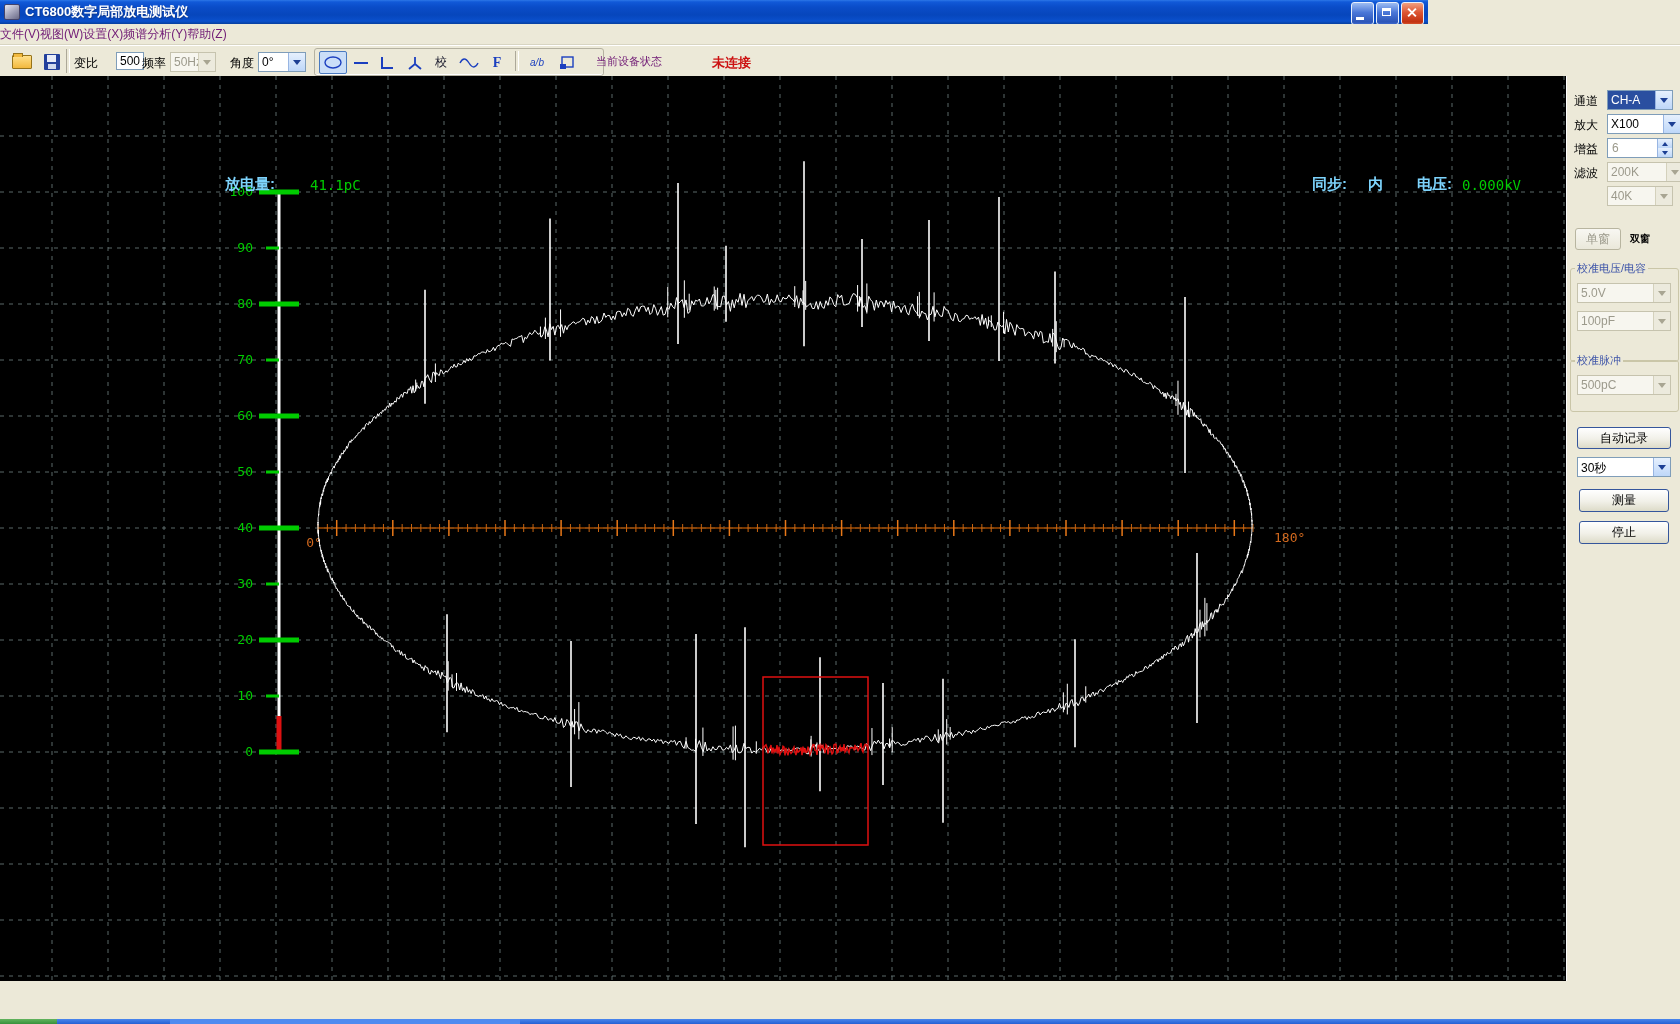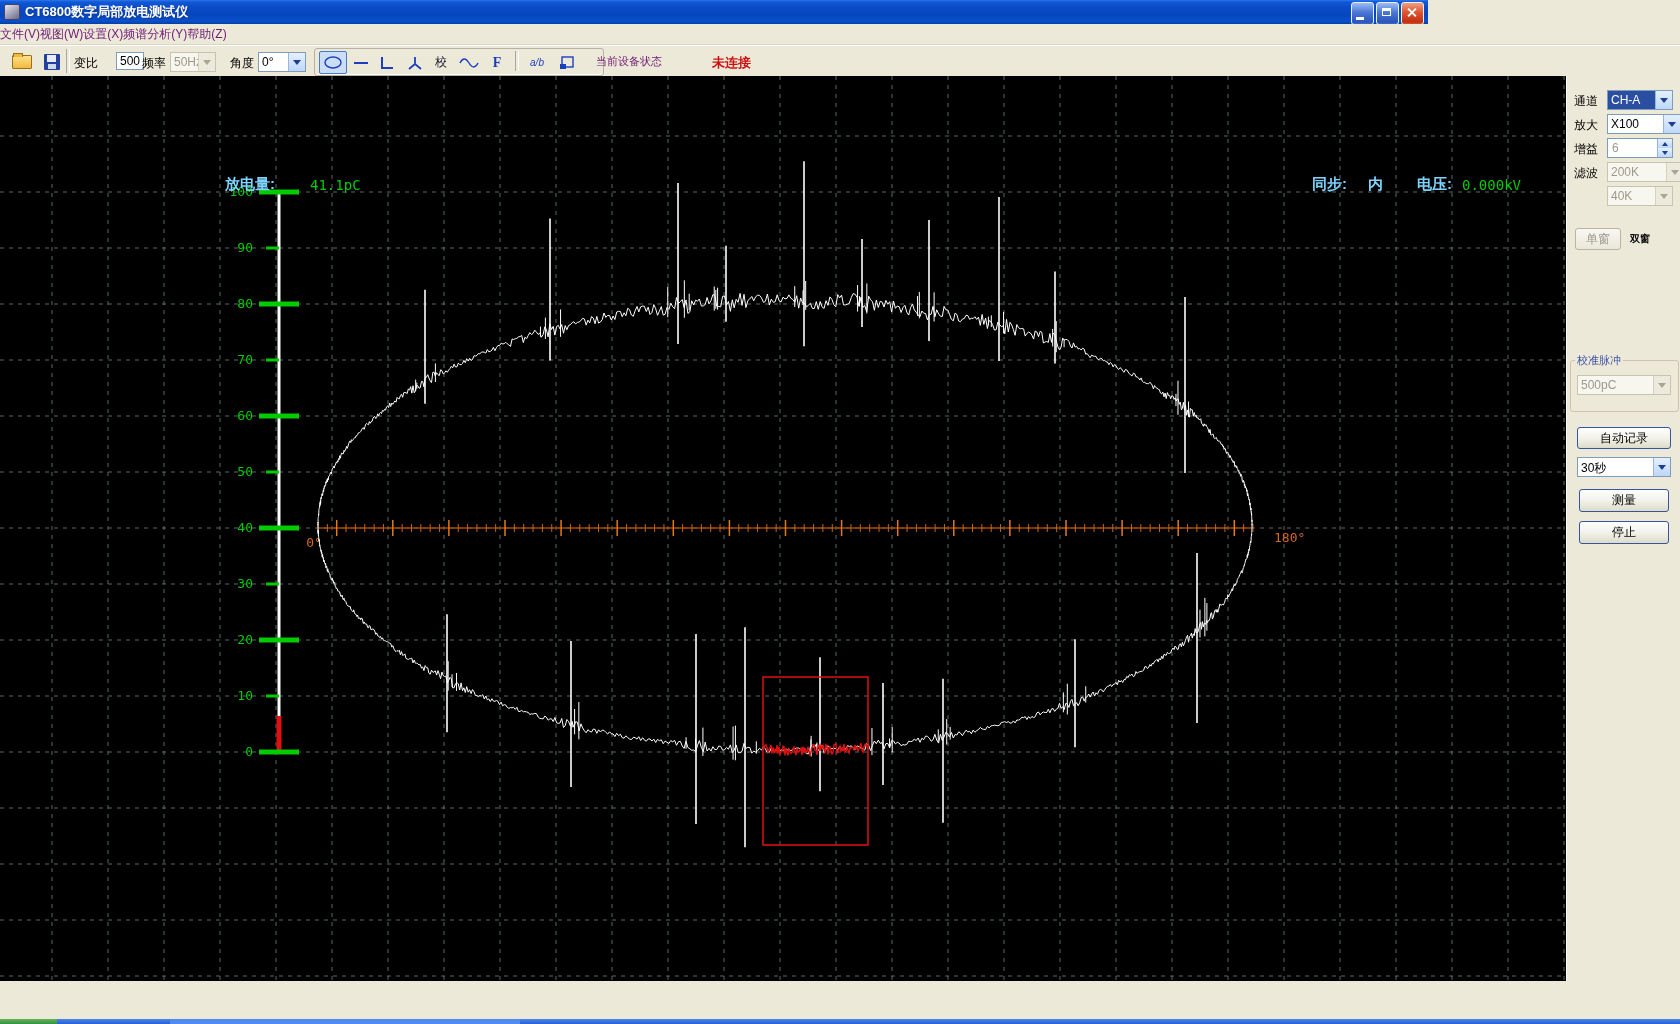--- a/index.html
+++ b/index.html
@@ -504,20 +504,35 @@
         <span class="cbtn">
           <span class="arr"></span>
         </span>
     </div>
 
     <div class="xpbtn dis" style="left:8px;top:152px;width:46px;height:22px">
         <span>单窗</span>
       </div>
     <span class="dualwin" style="left:63px;top:156px">双窗</span>
 
+    <div class="group" style="left:3px;top:192px;width:107px;height:92px">
+      <span class="gtitle">校准电压/电容</span>
+      <div class="combo disabled" style="left:6px;top:14px;width:94px">
+        <span class="cval">5.0V</span>
+          <span class="cbtn">
+            <span class="arr"></span>
+          </span>
+      </div>
+      <div class="combo disabled" style="left:6px;top:42px;width:94px">
+        <span class="cval">100pF</span>
+          <span class="cbtn">
+            <span class="arr"></span>
+          </span>
+      </div>
+    </div>
 
     <div class="group" style="left:3px;top:284px;width:107px;height:50px">
       <span class="gtitle">校准脉冲</span>
       <div class="combo disabled" style="left:6px;top:14px;width:94px">
         <span class="cval">500pC</span>
           <span class="cbtn">
             <span class="arr"></span>
           </span>
       </div>
     </div>

